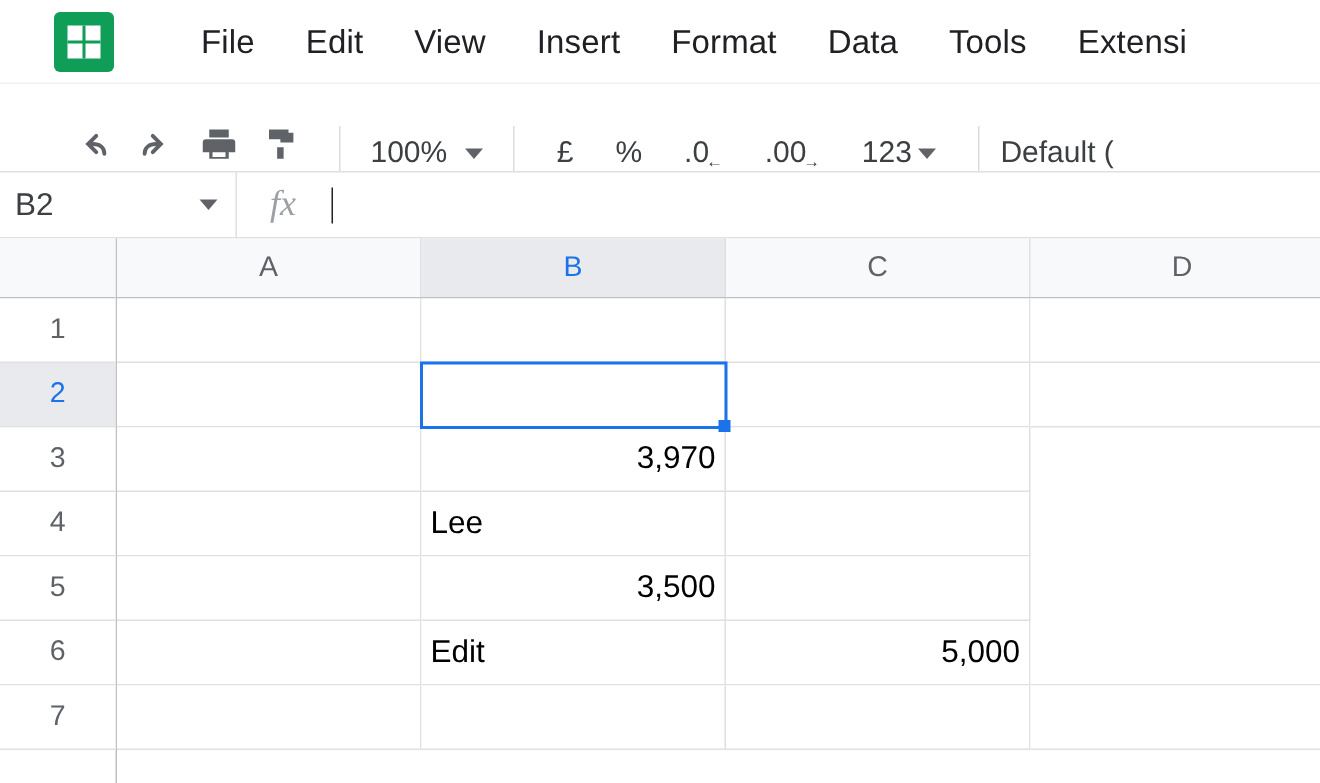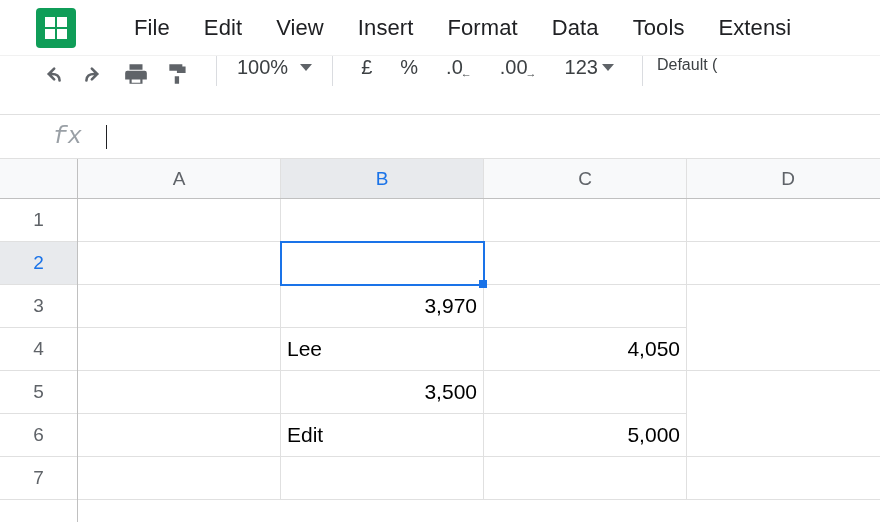--- a/index.html
+++ b/index.html
@@ -37,23 +37,23 @@
   .menu-item {
     font-size: 22px;
     color: #202124;
     margin-right: 34px;
     cursor: pointer;
     font-weight: 400;
     letter-spacing: 0.1px;
   }
   .toolbar {
     display: flex;
-    align-items: flex-start;
+    align-items: flex-end;
     height: 60px;
-    padding-left: 34px;
+    padding-left: 44px;
     border-bottom: 1px solid #e0e0e0;
     border-top: 1px solid #f1f1f1;
   }
   .tb-btn {
     display: inline-flex; align-items: center; justify-content: center;
     width: 36px; height: 36px;
     color: #5f6368;
     cursor: pointer;
     margin-right: 6px;
   }
@@ -77,21 +77,21 @@
     border-top: 7px solid #5f6368;
   }
   .fmt-btn {
     font-size: 20px; color: #3c4043;
     margin: 0 14px;
     cursor: pointer;
     display: inline-flex; align-items: center;
   }
   .sub-arrow { font-size: 11px; display:inline-block; margin-top:10px; margin-left:-2px;}
   .font-pick {
-    font-size: 16px; color: #3c4043;
+    font-size: 20px; color: #3c4043;
     cursor: pointer;
   }
   .namebox-row {
     display: flex;
     align-items: center;
     height: 44px;
     border-bottom: 1px solid #e0e0e0;
   }
   .namebox {
     width: 158px;
@@ -101,26 +101,25 @@
     padding-left: 10px;
     border-right: 1px solid #e0e0e0;
   }
   .namebox .caret-down { margin-left: auto; margin-right: 12px; }
   .fx-area {
     display: flex; align-items: center;
     padding-left: 22px;
     flex: 1;
   }
   .fx-label {
-    font-family: Liberation Mono, monospace;
+    font-family: Liberation Serif, serif;
     font-style: italic;
     font-size: 24px;
     color: #9aa0a6;
     margin-right: 24px;
-    margin-left: 31px;
   }
   .fx-cursor {
     width: 1px; height: 24px; background: #202124;
   }
   .grid {
     position: relative;
     display: flex;
     height: calc(522px - 55px - 60px - 44px);
   }
   .rowheads {
@@ -255,20 +254,24 @@
   </span>
   <span class="fmt-btn">
     <span>123</span>
     <span class="caret-down" style="margin-left:4px"></span>
   </span>
   <span class="tb-sep"></span>
   <span class="font-pick">Default (</span>
 </div>
 
 <div class="namebox-row">
+  <div class="namebox">
+    <span>B2</span>
+    <span class="caret-down"></span>
+  </div>
   <div class="fx-area">
     <span class="fx-label">fx</span>
     <span class="fx-cursor"></span>
     <span></span>
   </div>
 </div>
 
 <div class="grid">
   <div class="rowheads">
     <div class="corner"></div>
@@ -306,21 +309,20 @@
 
     <div class="row">
       <div class="cell"></div>
       <div class="cell num">3,970</div>
       <div class="cell"></div>
     </div>
 
     <div class="row">
       <div class="cell"></div>
       <div class="cell text">Lee</div>
-      <div class="cell num">4,050</div>
       <div class="cell"></div>
     </div>
 
     <div class="row">
       <div class="cell"></div>
       <div class="cell num">3,500</div>
       <div class="cell"></div>
     </div>
 
     <div class="row">

